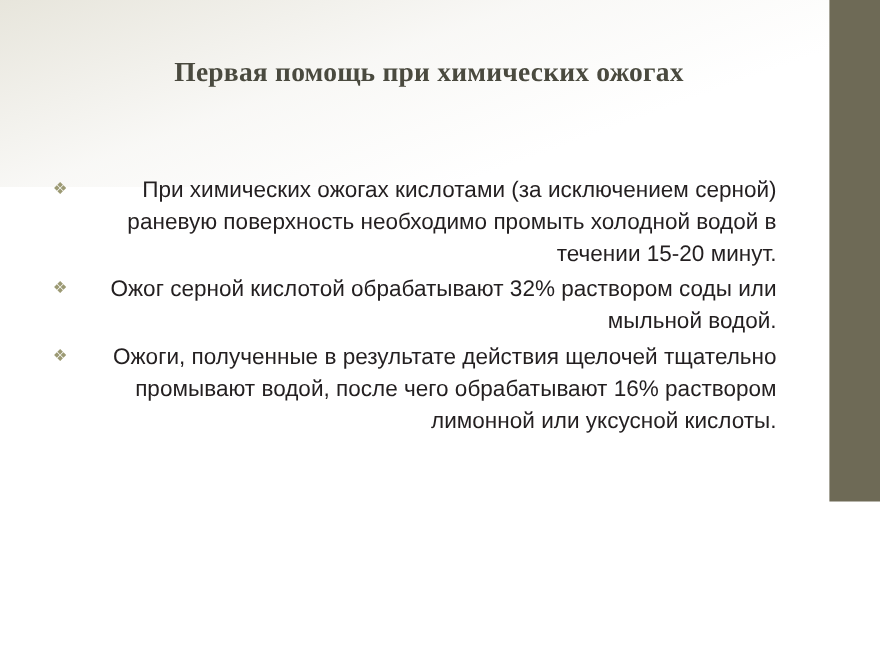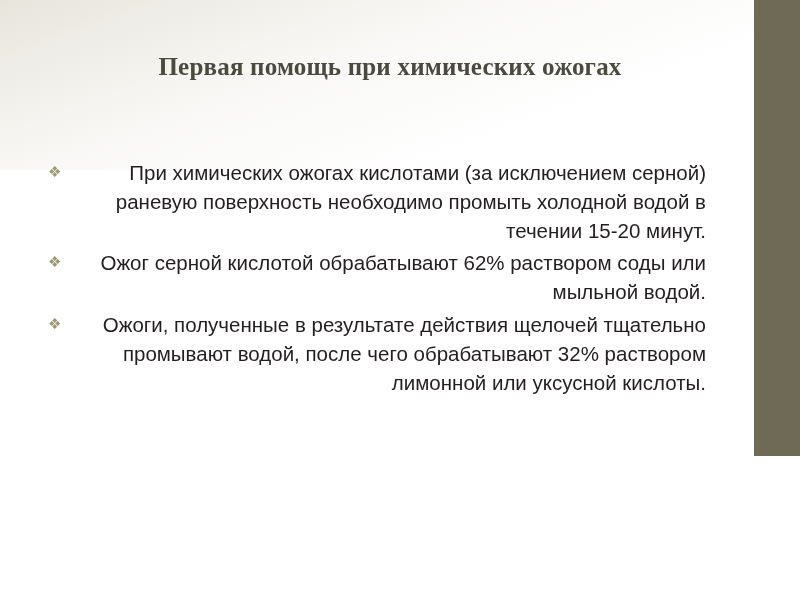--- a/index.html
+++ b/index.html
@@ -124,21 +124,21 @@
 
   <div class="title">Первая помощь при химических ожогах</div>
 
   <ul class="body-list">
     <li class="bullet-item">
       <span class="bullet-mark">❖</span>
       <span class="bullet-text">При химических ожогах кислотами (за исключением серной) раневую поверхность необходимо промыть холодной водой в течении 15-20 минут.</span>
     </li>
     <li class="bullet-item">
       <span class="bullet-mark">❖</span>
-      <span class="bullet-text">Ожог серной кислотой обрабатывают 62% раствором соды или мыльной водой.</span>
+      <span class="bullet-text">Ожог серной кислотой обрабатывают 32% раствором соды или мыльной водой.</span>
     </li>
     <li class="bullet-item">
       <span class="bullet-mark">❖</span>
-      <span class="bullet-text">Ожоги, полученные в результате действия щелочей тщательно промывают водой, после чего обрабатывают 32% раствором лимонной или уксусной кислоты.</span>
+      <span class="bullet-text">Ожоги, полученные в результате действия щелочей тщательно промывают водой, после чего обрабатывают 16% раствором лимонной или уксусной кислоты.</span>
     </li>
   </ul>
 
 </div>
 
 </body></html>

